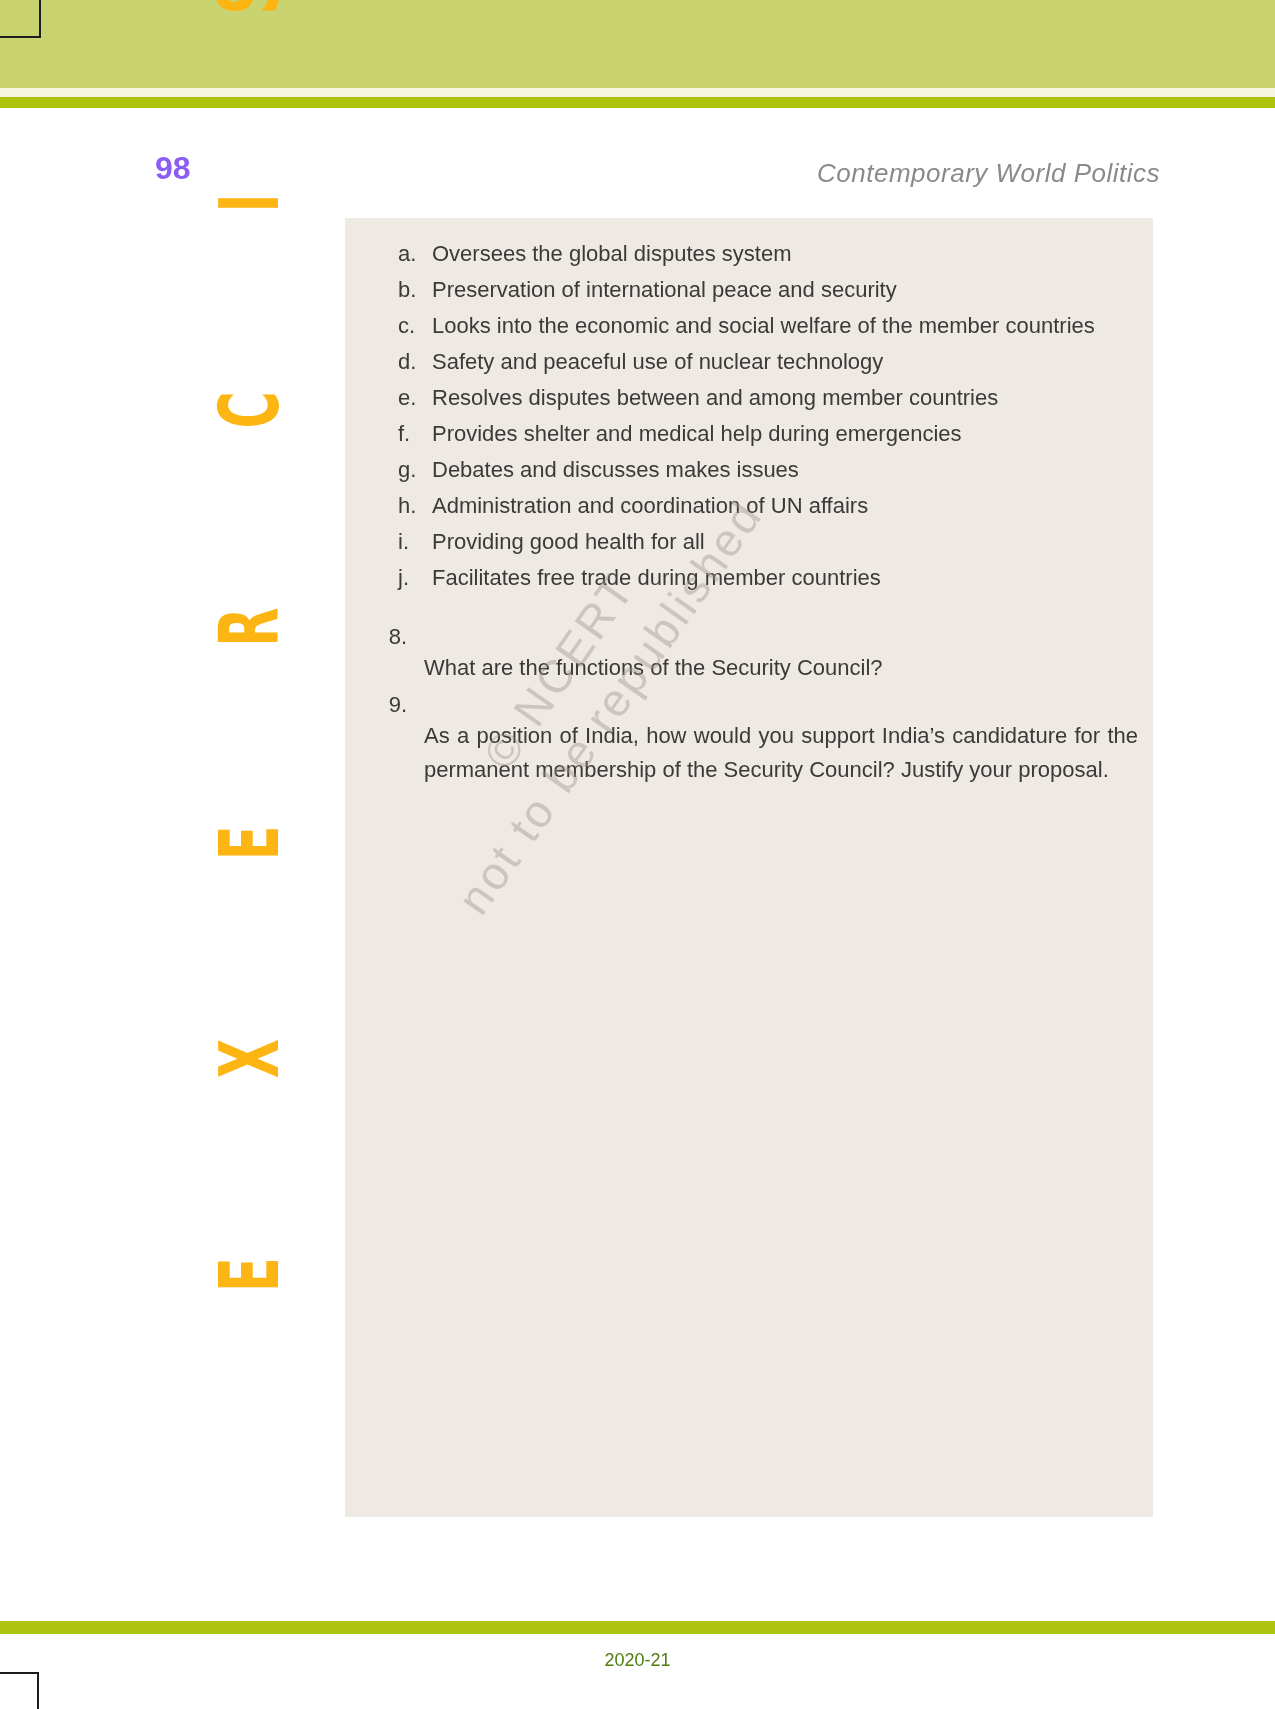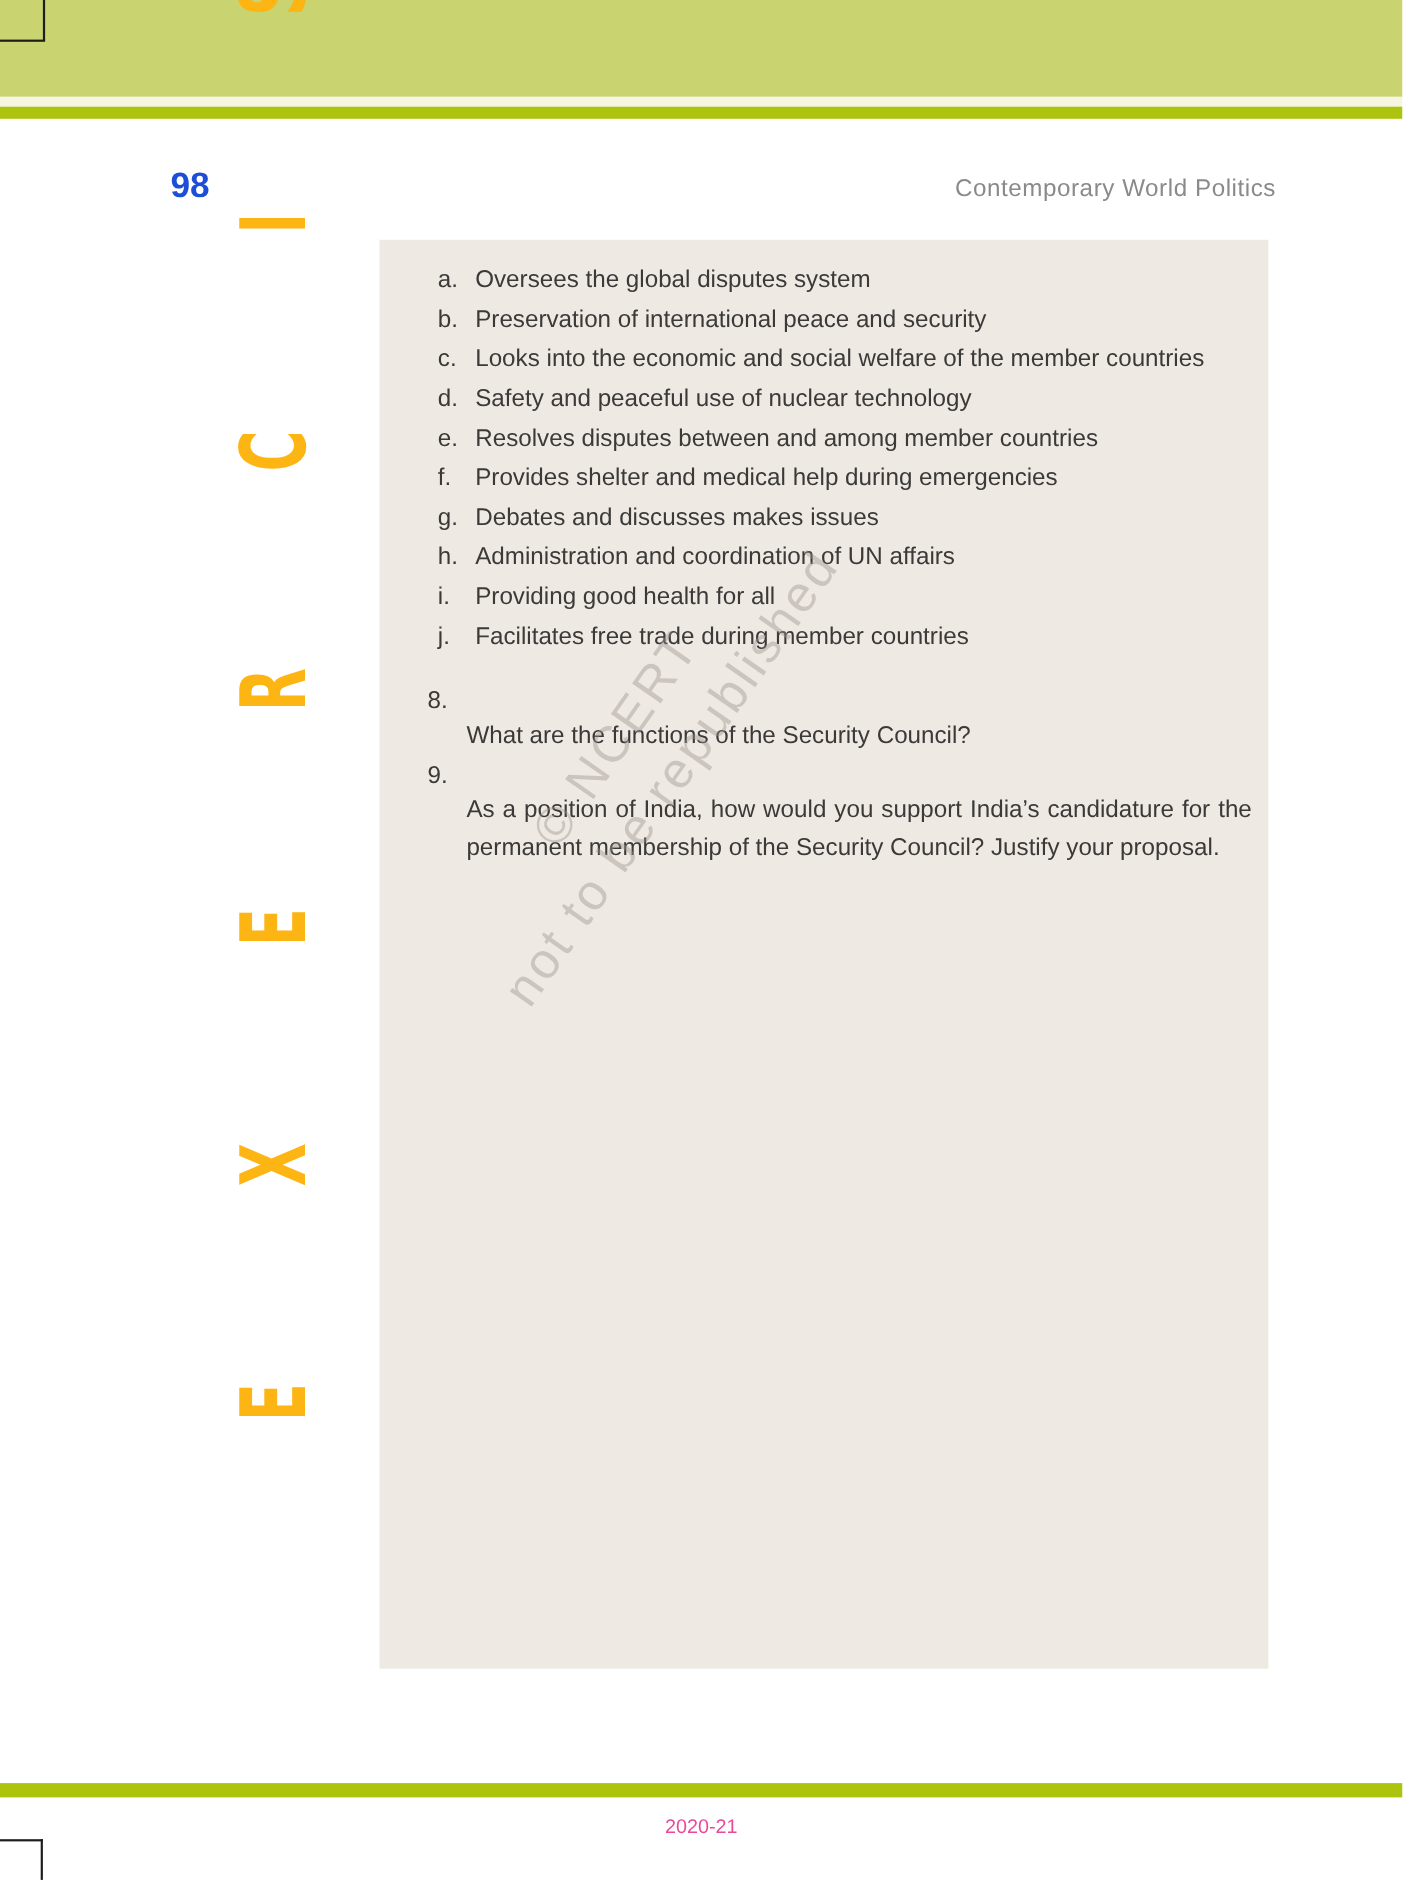--- a/index.html
+++ b/index.html
@@ -18,26 +18,26 @@
   
   .mark { position:absolute; background:#1d1d1d; }
   .crop-tl-v { left:39px; top:0;      width:2px;  height:37px; }
   .crop-tl-h { left:0;    top:36px;   width:41px; height:2px;  }
   .crop-bl-h { left:0;    top:1672px; width:39px; height:2px;  }
   .crop-bl-v { left:37px; top:1672px; width:2px;  height:37px; }
 
   
   .page-number {
     position:absolute; left:155px; top:150px;
-    font-size:32px; font-weight:bold; color:#1d4ed8;
+    font-size:32px; font-weight:bold; color:#8b5cf6;
     font-family:"Liberation Sans", sans-serif;
   }
   .book-title {
     position:absolute; right:115px; top:158px;
-    font-size:22px; color:#8a8a8a;
+    font-size:26px; font-style:italic; color:#8a8a8a;
     letter-spacing:0.5px;
   }
 
   
   .exercises-label {
     position:absolute; left:-548px; top:746px;
     width:1600px; height:100px;
     transform: rotate(-90deg) scaleX(0.62);
     transform-origin: 800px 50px;
     text-align:center; white-space:nowrap;
@@ -74,21 +74,21 @@
   
   .questions { margin-top:28px; }
   .question  { display:flex; margin:0 15px 3px 0; color:#3b3a39;
                font-size:22px; line-height:34px; }
   .q-num  { flex:0 0 62px; text-align:right; }
   .q-text { flex:1; margin-left:17px; text-align:justify;margin-top:31px; }
 
   
   .bottom-stripe { position:absolute; left:0; top:1621px; width:1275px; height:13px; background:#adc40e; }
   .footer-year   { position:absolute; left:0; top:1650px; width:1275px;
-                   text-align:center; font-size:18px; color:#ec4899; }
+                   text-align:center; font-size:18px; color:#4d7c0f; }
 </style>
 </head>
 <body>
 
 <div class="page">
 
   <div class="top-band"></div>
   <div class="top-gapline"></div>
   <div class="top-stripe"></div>
 

